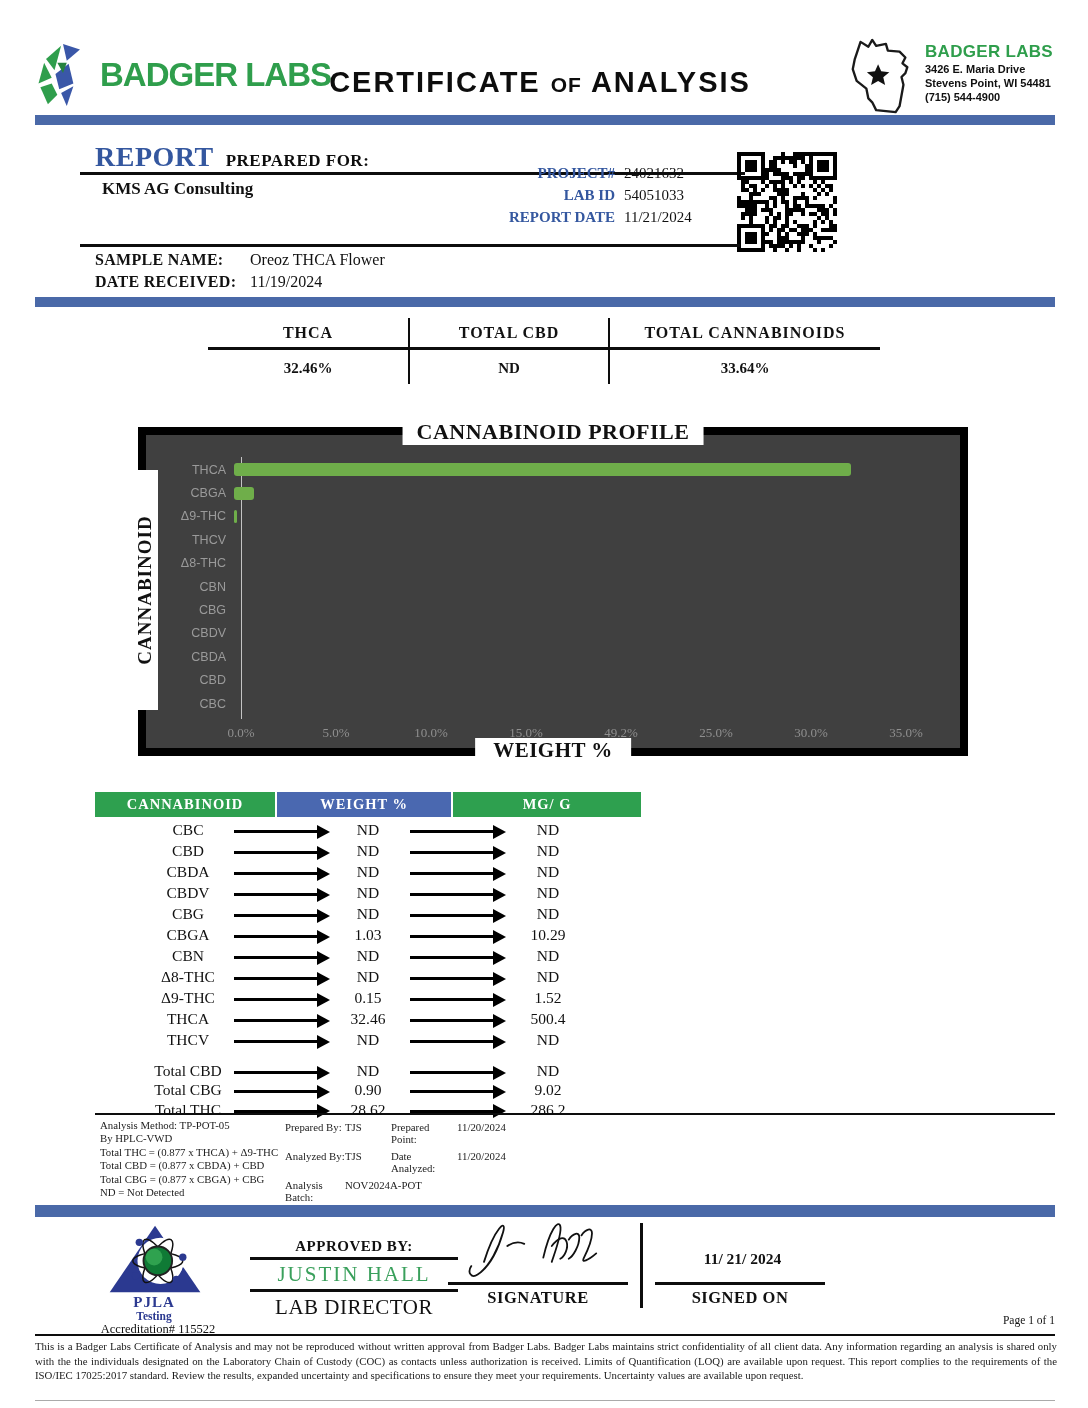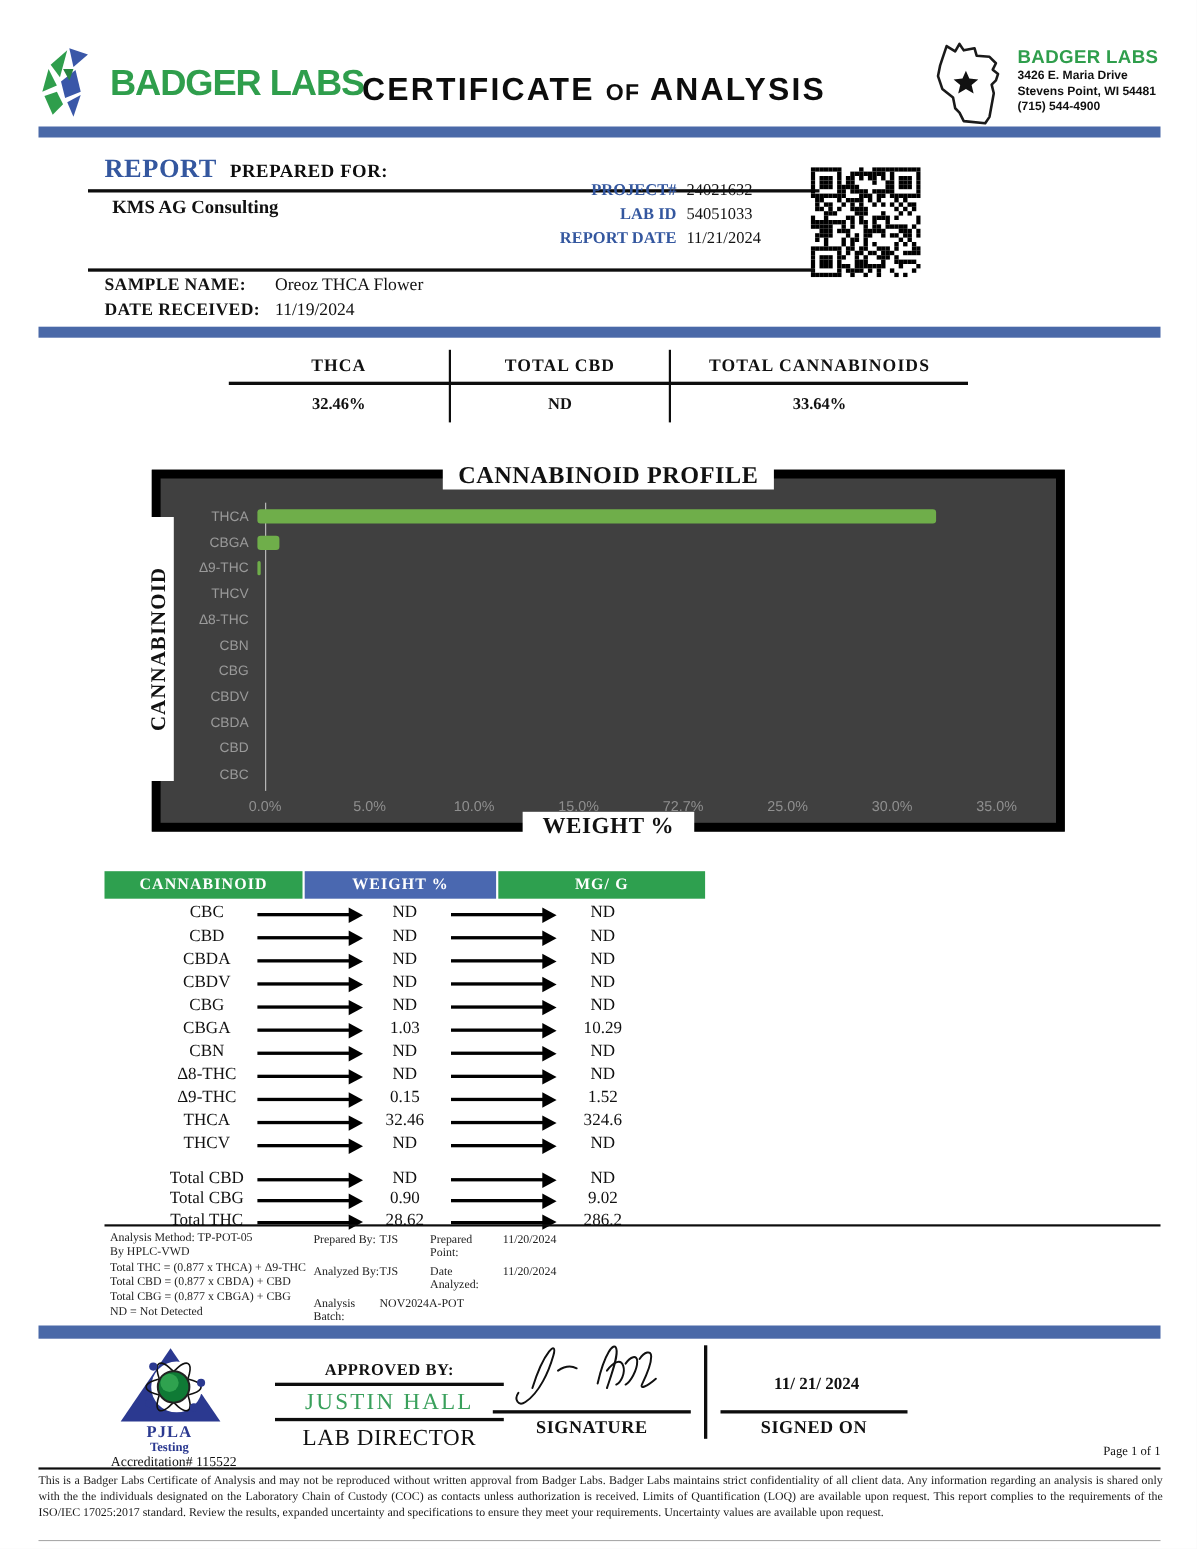--- a/index.html
+++ b/index.html
@@ -21,21 +21,21 @@
   .lab-text{padding-top:8px;margin-left:4px}
   .lab-name{font-family:"Liberation Sans",sans-serif;font-weight:700;font-size:17px;color:var(--brand-green);letter-spacing:.3px}
   .lab-addr{font-family:"Liberation Sans",sans-serif;font-weight:700;font-size:11px;line-height:14px;color:#101010}
   .hbar{position:absolute;left:35px;width:1020px;background:var(--bar-blue)}
   .bar1{top:115px;height:10px}
   .bar2{top:297px;height:10px}
   .bar3{top:1205px;height:12px}
 
   
   .report-heading{position:absolute;left:95px;top:141px;white-space:nowrap}
-  .rh-accent{color:var(--accent-blue);font-weight:700;font-size:24px;letter-spacing:.5px}
+  .rh-accent{color:var(--accent-blue);font-weight:700;font-size:28px;letter-spacing:.5px}
   .rh-rest{color:#0d0d0d;font-weight:700;font-size:17px;margin-left:8px;letter-spacing:.5px}
   .rh-line{position:absolute;left:80px;top:172px;width:665px;height:3px;background:#0d0d0d}
   .client{position:absolute;left:102px;top:179px;font-weight:700;font-size:17px}
   .report-fields{position:absolute;left:400px;top:165px;width:335px}
   .rf-row{display:flex;height:22px;align-items:baseline}
   .rf-label{flex:none;width:215px;text-align:right;color:var(--accent-blue);font-weight:700;font-size:15px}
   .rf-value{flex:none;width:112px;text-align:left;margin-left:9px;font-size:15px}
   .qr{position:absolute;left:737px;top:152px;width:100px;height:100px}
   .sample-line{position:absolute;left:80px;top:244px;width:660px;height:3px;background:#0d0d0d}
   .sample-label{position:absolute;left:95px;font-weight:700;font-size:16px;letter-spacing:.3px}
@@ -55,21 +55,21 @@
   .chart{position:absolute;left:138px;top:427px;width:830px;height:329px;border:8px solid #000000;background:#404040}
   .chart-title{position:absolute;top:-16px;left:50%;transform:translateX(-50%);background:#fff;padding:0 14px;font-weight:700;font-size:22px;letter-spacing:.5px;white-space:nowrap}
   .chart-xlabel{position:absolute;bottom:-15px;left:50%;transform:translateX(-50%);background:#fff;padding:0 18px;font-weight:700;font-size:21px;letter-spacing:.5px;white-space:nowrap}
   .chart-ylabel{position:absolute;width:240px;height:26px;left:-121px;top:142px;transform:rotate(-90deg);text-align:center;background:#fff;font-weight:700;font-size:19px;letter-spacing:1px;line-height:26px}
   .axis-line{position:absolute;left:95px;top:22px;height:262px;width:1px;background:#c4c4c4}
   .chart-rows{position:absolute;left:0;top:23px;right:0}
   .crow{height:23.4px;display:flex;align-items:center}
   .ylab{width:88px;text-align:right;padding-right:8px;font-family:"Liberation Sans",sans-serif;font-size:12.5px;color:#9a9a9a;flex:none}
   .cbar{height:13px;border-radius:3px;background:var(--chart-bar-green)}
   .chart-ticks{position:absolute;top:290px;left:0;right:0;height:18px}
-  .xtick{position:absolute;width:70px;text-align:center;font-family:Liberation Sans, sans-serif;font-size:13px;color:#8f8f8f}
+  .xtick{position:absolute;width:70px;text-align:center;font-family:Liberation Serif, serif;font-size:13px;color:#8f8f8f}
 
   
   .rtable{position:absolute;left:95px;top:792px;width:546px}
   .rt-head{display:flex;height:25px}
   .hc{color:#fff;font-weight:700;font-size:14.5px;letter-spacing:1px;display:flex;align-items:center;justify-content:center}
   .hc.h1{width:186px;background:var(--header-green)}
   .hc.h2{width:180px;background:var(--header-blue);margin-left:2px}
   .hc.h3{width:194px;background:var(--header-green);margin-left:2px}
   .rt-body{margin-top:4px}
   .rt-row{position:relative;height:21px}
@@ -575,21 +575,21 @@
         </div>
         <div class="crow">
           <span class="ylab">CBC</span>
         </div>
       </div>
     <div id="chart-ticks" class="chart-ticks">
         <span class="xtick" style="left: 60px;">0.0%</span>
         <span class="xtick" style="left: 155px;">5.0%</span>
         <span class="xtick" style="left: 250px;">10.0%</span>
         <span class="xtick" style="left: 345px;">15.0%</span>
-        <span class="xtick" style="left: 440px;">72.7%</span>
+        <span class="xtick" style="left: 440px;">49.2%</span>
         <span class="xtick" style="left: 535px;">25.0%</span>
         <span class="xtick" style="left: 630px;">30.0%</span>
         <span class="xtick" style="left: 725px;">35.0%</span>
       </div>
     <div class="chart-xlabel">WEIGHT %</div>
   </div>
 
   <div class="rtable">
     <div class="rt-head">
       <div class="hc h1">CANNABINOID</div>
@@ -658,21 +658,21 @@
           <div class="arrow a1"></div>
           <span class="c-val c-v1">0.15</span>
           <div class="arrow a2"></div>
           <span class="c-val c-v2">1.52</span>
         </div>
         <div class="rt-row">
           <span class="c-name">THCA</span>
           <div class="arrow a1"></div>
           <span class="c-val c-v1">32.46</span>
           <div class="arrow a2"></div>
-          <span class="c-val c-v2">324.6</span>
+          <span class="c-val c-v2">500.4</span>
         </div>
         <div class="rt-row">
           <span class="c-name">THCV</span>
           <div class="arrow a1"></div>
           <span class="c-val c-v1">ND</span>
           <div class="arrow a2"></div>
           <span class="c-val c-v2">ND</span>
         </div>
       </div>
     <div class="rt-gap"></div>

